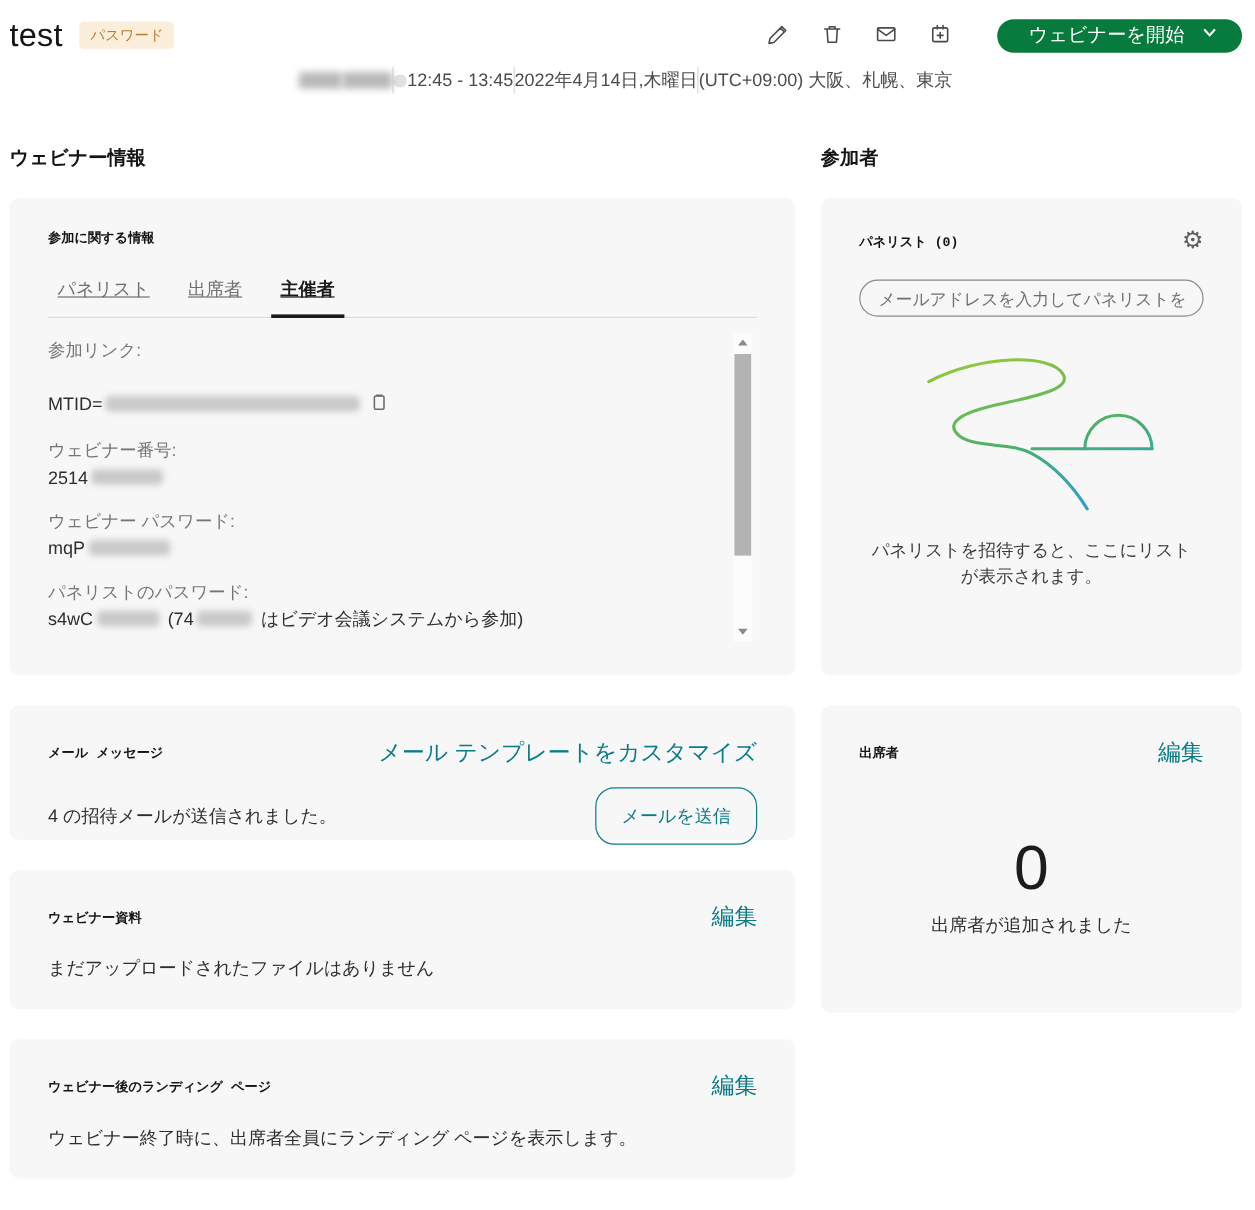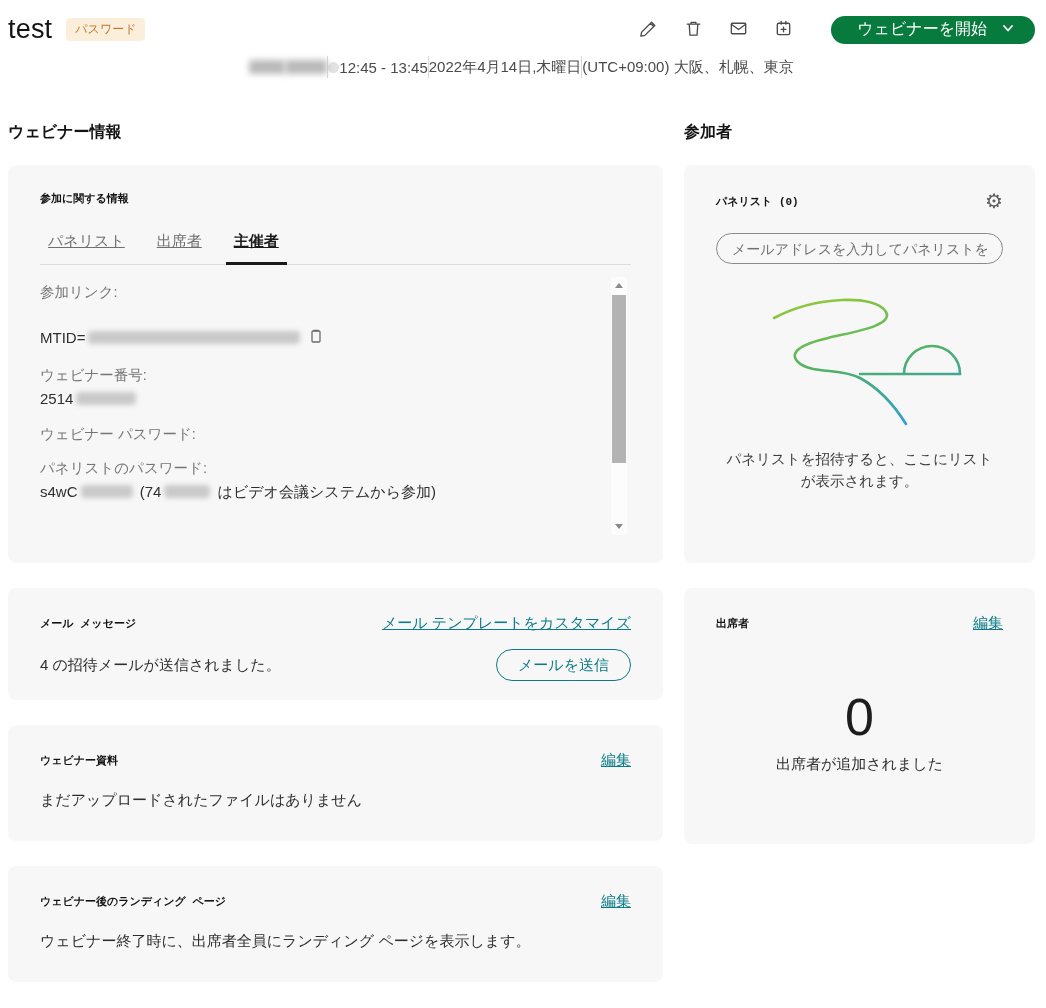--- a/index.html
+++ b/index.html
@@ -61,24 +61,24 @@
   
   .fakebar{position:absolute;top:0;bottom:4px;right:4px;width:16px;background:#FCFCFC;border-radius:2px;}
   .fakebar .arrow{position:absolute;left:4px;width:0;height:0;border-left:4px solid transparent;border-right:4px solid transparent;}
   .fakebar .arrow.up{top:6px;border-bottom:5px solid #8A8A8A;}
   .fakebar .arrow.down{bottom:6px;border-top:5px solid #8A8A8A;}
   .fakebar .thumb{position:absolute;top:18px;left:1px;width:14px;height:168px;background:#B3B3B3;cursor:pointer;}
 
   
   .email-card{padding:26px 32px 24px;height:112px;}
   .row-between{display:flex;align-items:center;justify-content:space-between;}
-  .teal-link{color:var(--teal);font-size:15px;text-decoration:underline;cursor:pointer;margin-left:24px;}
+  .teal-link{color:var(--teal);font-size:19px;cursor:pointer;margin-left:24px;}
   .email-card .row2{margin-top:16px;}
   .plain-text{font-size:15px;color:var(--body);}
-  .pill-btn{border:1px solid var(--teal);color:var(--teal);background:transparent;border-radius:16px;height:32px;padding:0 21px;font-size:15px;cursor:pointer;font-family:inherit;}
+  .pill-btn{border:1px solid var(--teal);color:var(--teal);background:transparent;border-radius:16px;height:48px;padding:0 21px;font-size:15px;cursor:pointer;font-family:inherit;}
 
   
   .simple-card{padding:26px 32px 24px;height:116px;}
   .simple-card .body-text{margin-top:21px;font-size:15px;color:var(--body);}
 
   
   .panelists-card{height:398px;padding:26px 32px;}
   .gear{font-size:20px;color:#5F5F5F;cursor:pointer;line-height:1;}
   .panelist-input{margin-top:22px;width:100%;height:31px;border:1px solid #8A8A8A;border-radius:16px;background:transparent;padding:0 15px;font-size:14px;font-family:inherit;color:var(--body);}
   .panelist-input::placeholder{color:#6F6F6F;}
@@ -179,20 +179,23 @@
                   <path d="M5 2 v-0.5 h4 v0.5"></path>
                 </svg></span>
           </div>
 
           <div class="fld-label">ウェビナー番号:</div>
           <div class="fld-value">
             <span>2514</span><span class="redact" style="width:60px"></span>
           </div>
 
           <div class="fld-label">ウェビナー パスワード:</div>
+          <div class="fld-value">
+            <span>mqP</span><span class="redact" style="width:68px"></span>
+          </div>
 
           <div class="fld-label">パネリストのパスワード:</div>
           <div class="fld-value">
             <span>s4wC</span><span class="redact" style="width:52px"></span>
             <span>(74</span><span class="redact" style="width:46px"></span>
             <span>はビデオ会議システムから参加)</span>
           </div>
 
           <div class="fakebar">
             <div class="arrow up"></div>

